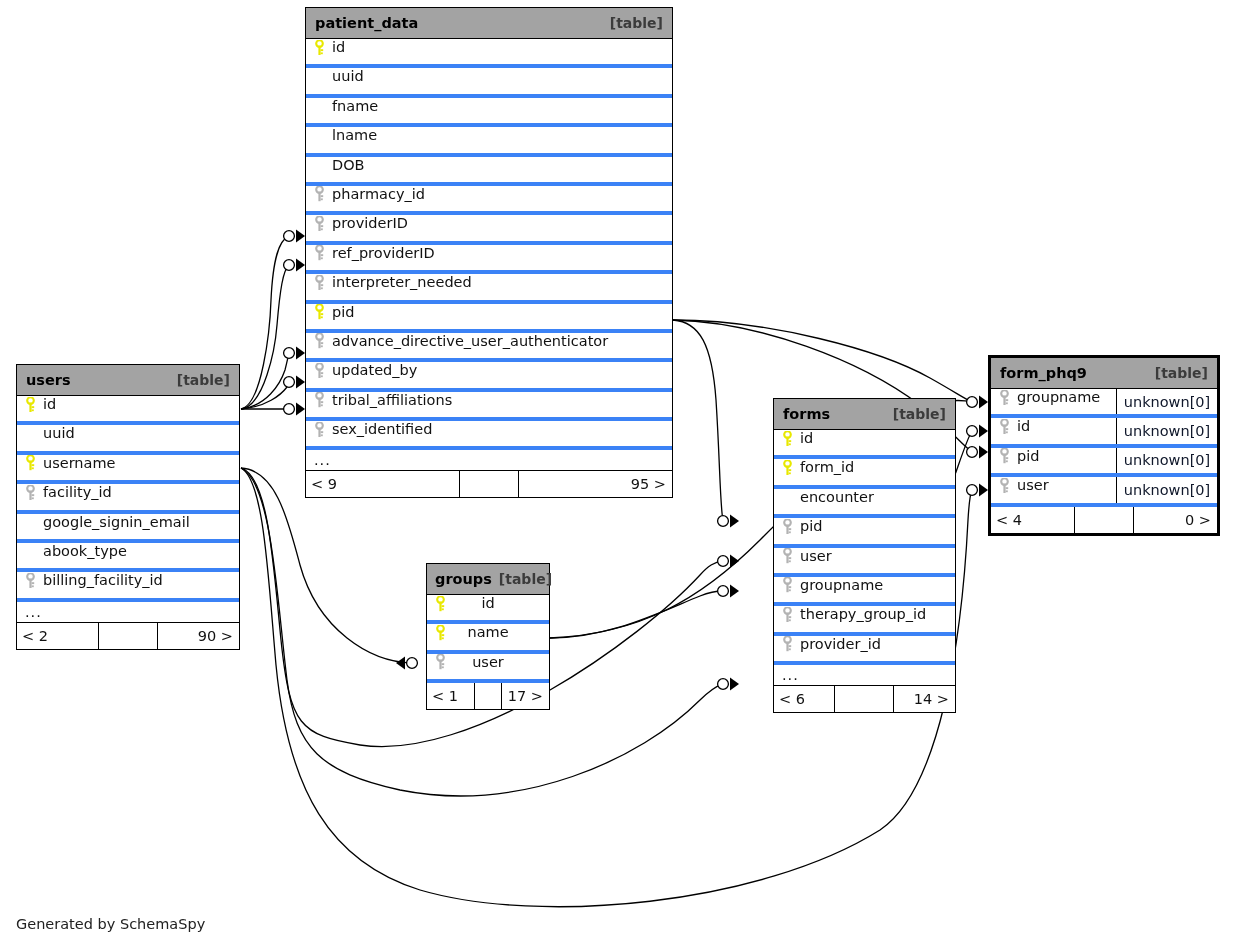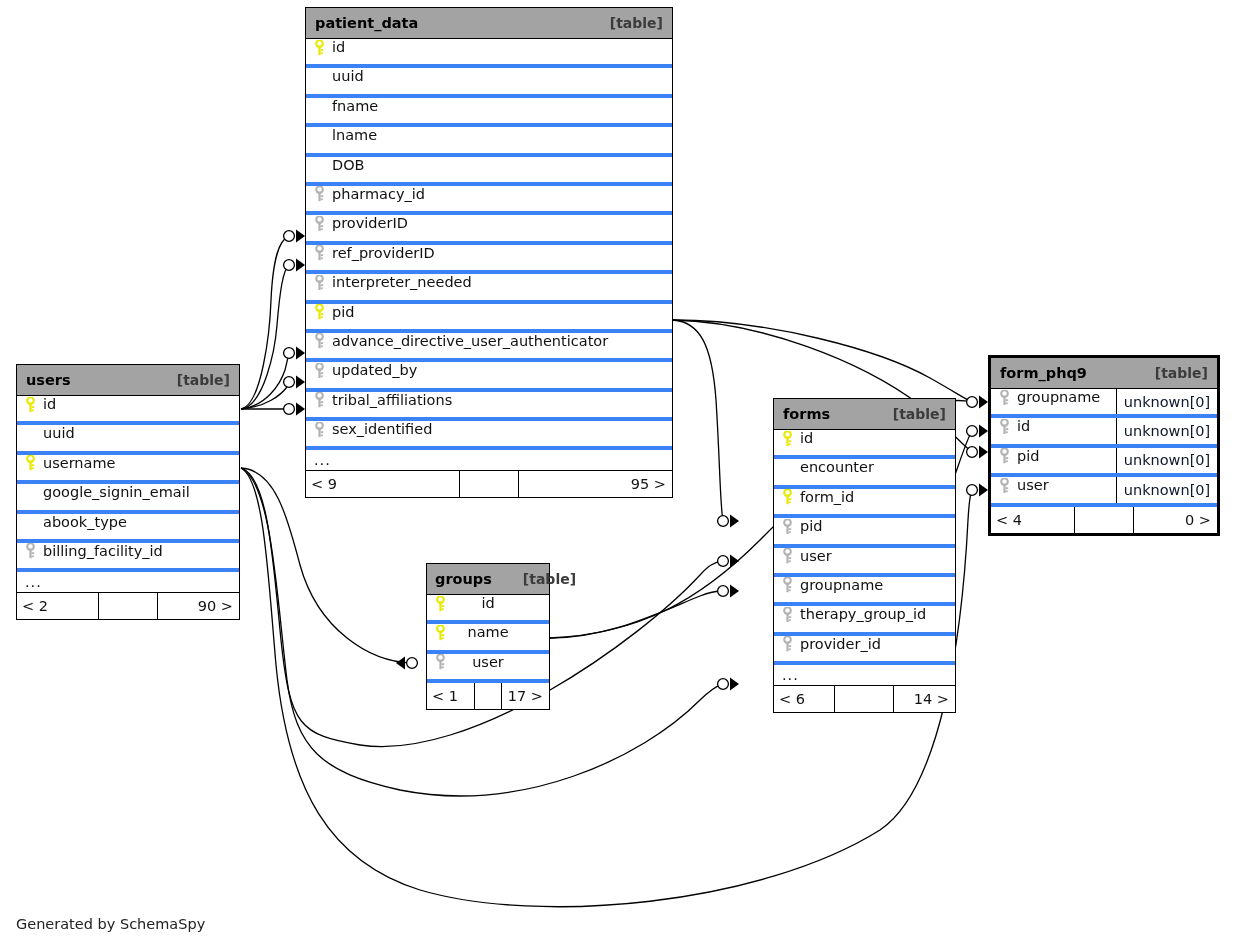--- a/index.html
+++ b/index.html
@@ -24,21 +24,21 @@
   .tb-header{
     display:flex;align-items:center;justify-content:space-between;
     background:#a3a3a3;
     border-bottom:1px solid #000;
     box-sizing:border-box;
     height:31px;padding:0 9px;
     font-size:14.5px;
   }
   .tb-name{font-weight:bold;color:#000;white-space:nowrap;}
   .tb-tag{color:#3b3b3b;font-weight:bold;font-size:14px;white-space:nowrap;}
-  .tb-header.compact{padding:0 8px;gap:24px;}
+  .tb-header.compact{padding:0 8px;}
   .tb-header.compact .tb-tag{margin-left:7px;}
 
   .tb-row{
     display:flex;align-items:flex-start;
     height:29.4px;
     border-bottom:4px solid #3b82f6;
     box-sizing:border-box;
     font-size:14.5px;color:#111;
     position:relative;
   }
@@ -360,20 +360,33 @@
               <rect x="4.4" y="5.6" width="2.2" height="9.6" fill="#e8e800"></rect>
               <rect x="6.6" y="9.2" width="2.6" height="1.9" fill="#e8e800"></rect>
               <rect x="6.6" y="12.4" width="2.2" height="1.8" fill="#e8e800"></rect>
             </svg>
           </span>
           <span class="cname">username</span>
         </div>
       </div>
       <div class="tb-row">
         <div class="colwrap">
+          <span class="key">
+            <svg width="11" height="16" viewBox="0 0 11 16">
+              <circle cx="5.5" cy="3.6" r="3.3" fill="none" stroke="#b3b3b3" stroke-width="2.1"></circle>
+              <rect x="4.4" y="5.6" width="2.2" height="9.6" fill="#b3b3b3"></rect>
+              <rect x="6.6" y="9.2" width="2.6" height="1.9" fill="#b3b3b3"></rect>
+              <rect x="6.6" y="12.4" width="2.2" height="1.8" fill="#b3b3b3"></rect>
+            </svg>
+          </span>
+          <span class="cname">facility_id</span>
+        </div>
+      </div>
+      <div class="tb-row">
+        <div class="colwrap">
           <span class="key blank"></span>
           <span class="cname">google_signin_email</span>
         </div>
       </div>
       <div class="tb-row">
         <div class="colwrap">
           <span class="key blank"></span>
           <span class="cname">abook_type</span>
         </div>
       </div>
@@ -462,35 +475,35 @@
               <rect x="4.4" y="5.6" width="2.2" height="9.6" fill="#e8e800"></rect>
               <rect x="6.6" y="9.2" width="2.6" height="1.9" fill="#e8e800"></rect>
               <rect x="6.6" y="12.4" width="2.2" height="1.8" fill="#e8e800"></rect>
             </svg>
           </span>
           <span class="cname">id</span>
         </div>
       </div>
       <div class="tb-row">
         <div class="colwrap">
+          <span class="key">
+            <svg width="11" height="16" viewBox="0 0 11 16">
+              <circle cx="5.5" cy="3.6" r="3.3" fill="none" stroke="#e8e800" stroke-width="2.1"></circle>
+              <rect x="4.4" y="5.6" width="2.2" height="9.6" fill="#e8e800"></rect>
+              <rect x="6.6" y="9.2" width="2.6" height="1.9" fill="#e8e800"></rect>
+              <rect x="6.6" y="12.4" width="2.2" height="1.8" fill="#e8e800"></rect>
+            </svg>
+          </span>
+          <span class="cname">form_id</span>
+        </div>
+      </div>
+      <div class="tb-row">
+        <div class="colwrap">
           <span class="key blank"></span>
           <span class="cname">encounter</span>
-        </div>
-      </div>
-      <div class="tb-row">
-        <div class="colwrap">
-          <span class="key">
-            <svg width="11" height="16" viewBox="0 0 11 16">
-              <circle cx="5.5" cy="3.6" r="3.3" fill="none" stroke="#e8e800" stroke-width="2.1"></circle>
-              <rect x="4.4" y="5.6" width="2.2" height="9.6" fill="#e8e800"></rect>
-              <rect x="6.6" y="9.2" width="2.6" height="1.9" fill="#e8e800"></rect>
-              <rect x="6.6" y="12.4" width="2.2" height="1.8" fill="#e8e800"></rect>
-            </svg>
-          </span>
-          <span class="cname">form_id</span>
         </div>
       </div>
       <div class="tb-row">
         <div class="colwrap">
           <span class="key">
             <svg width="11" height="16" viewBox="0 0 11 16">
               <circle cx="5.5" cy="3.6" r="3.3" fill="none" stroke="#b3b3b3" stroke-width="2.1"></circle>
               <rect x="4.4" y="5.6" width="2.2" height="9.6" fill="#b3b3b3"></rect>
               <rect x="6.6" y="9.2" width="2.6" height="1.9" fill="#b3b3b3"></rect>
               <rect x="6.6" y="12.4" width="2.2" height="1.8" fill="#b3b3b3"></rect>

